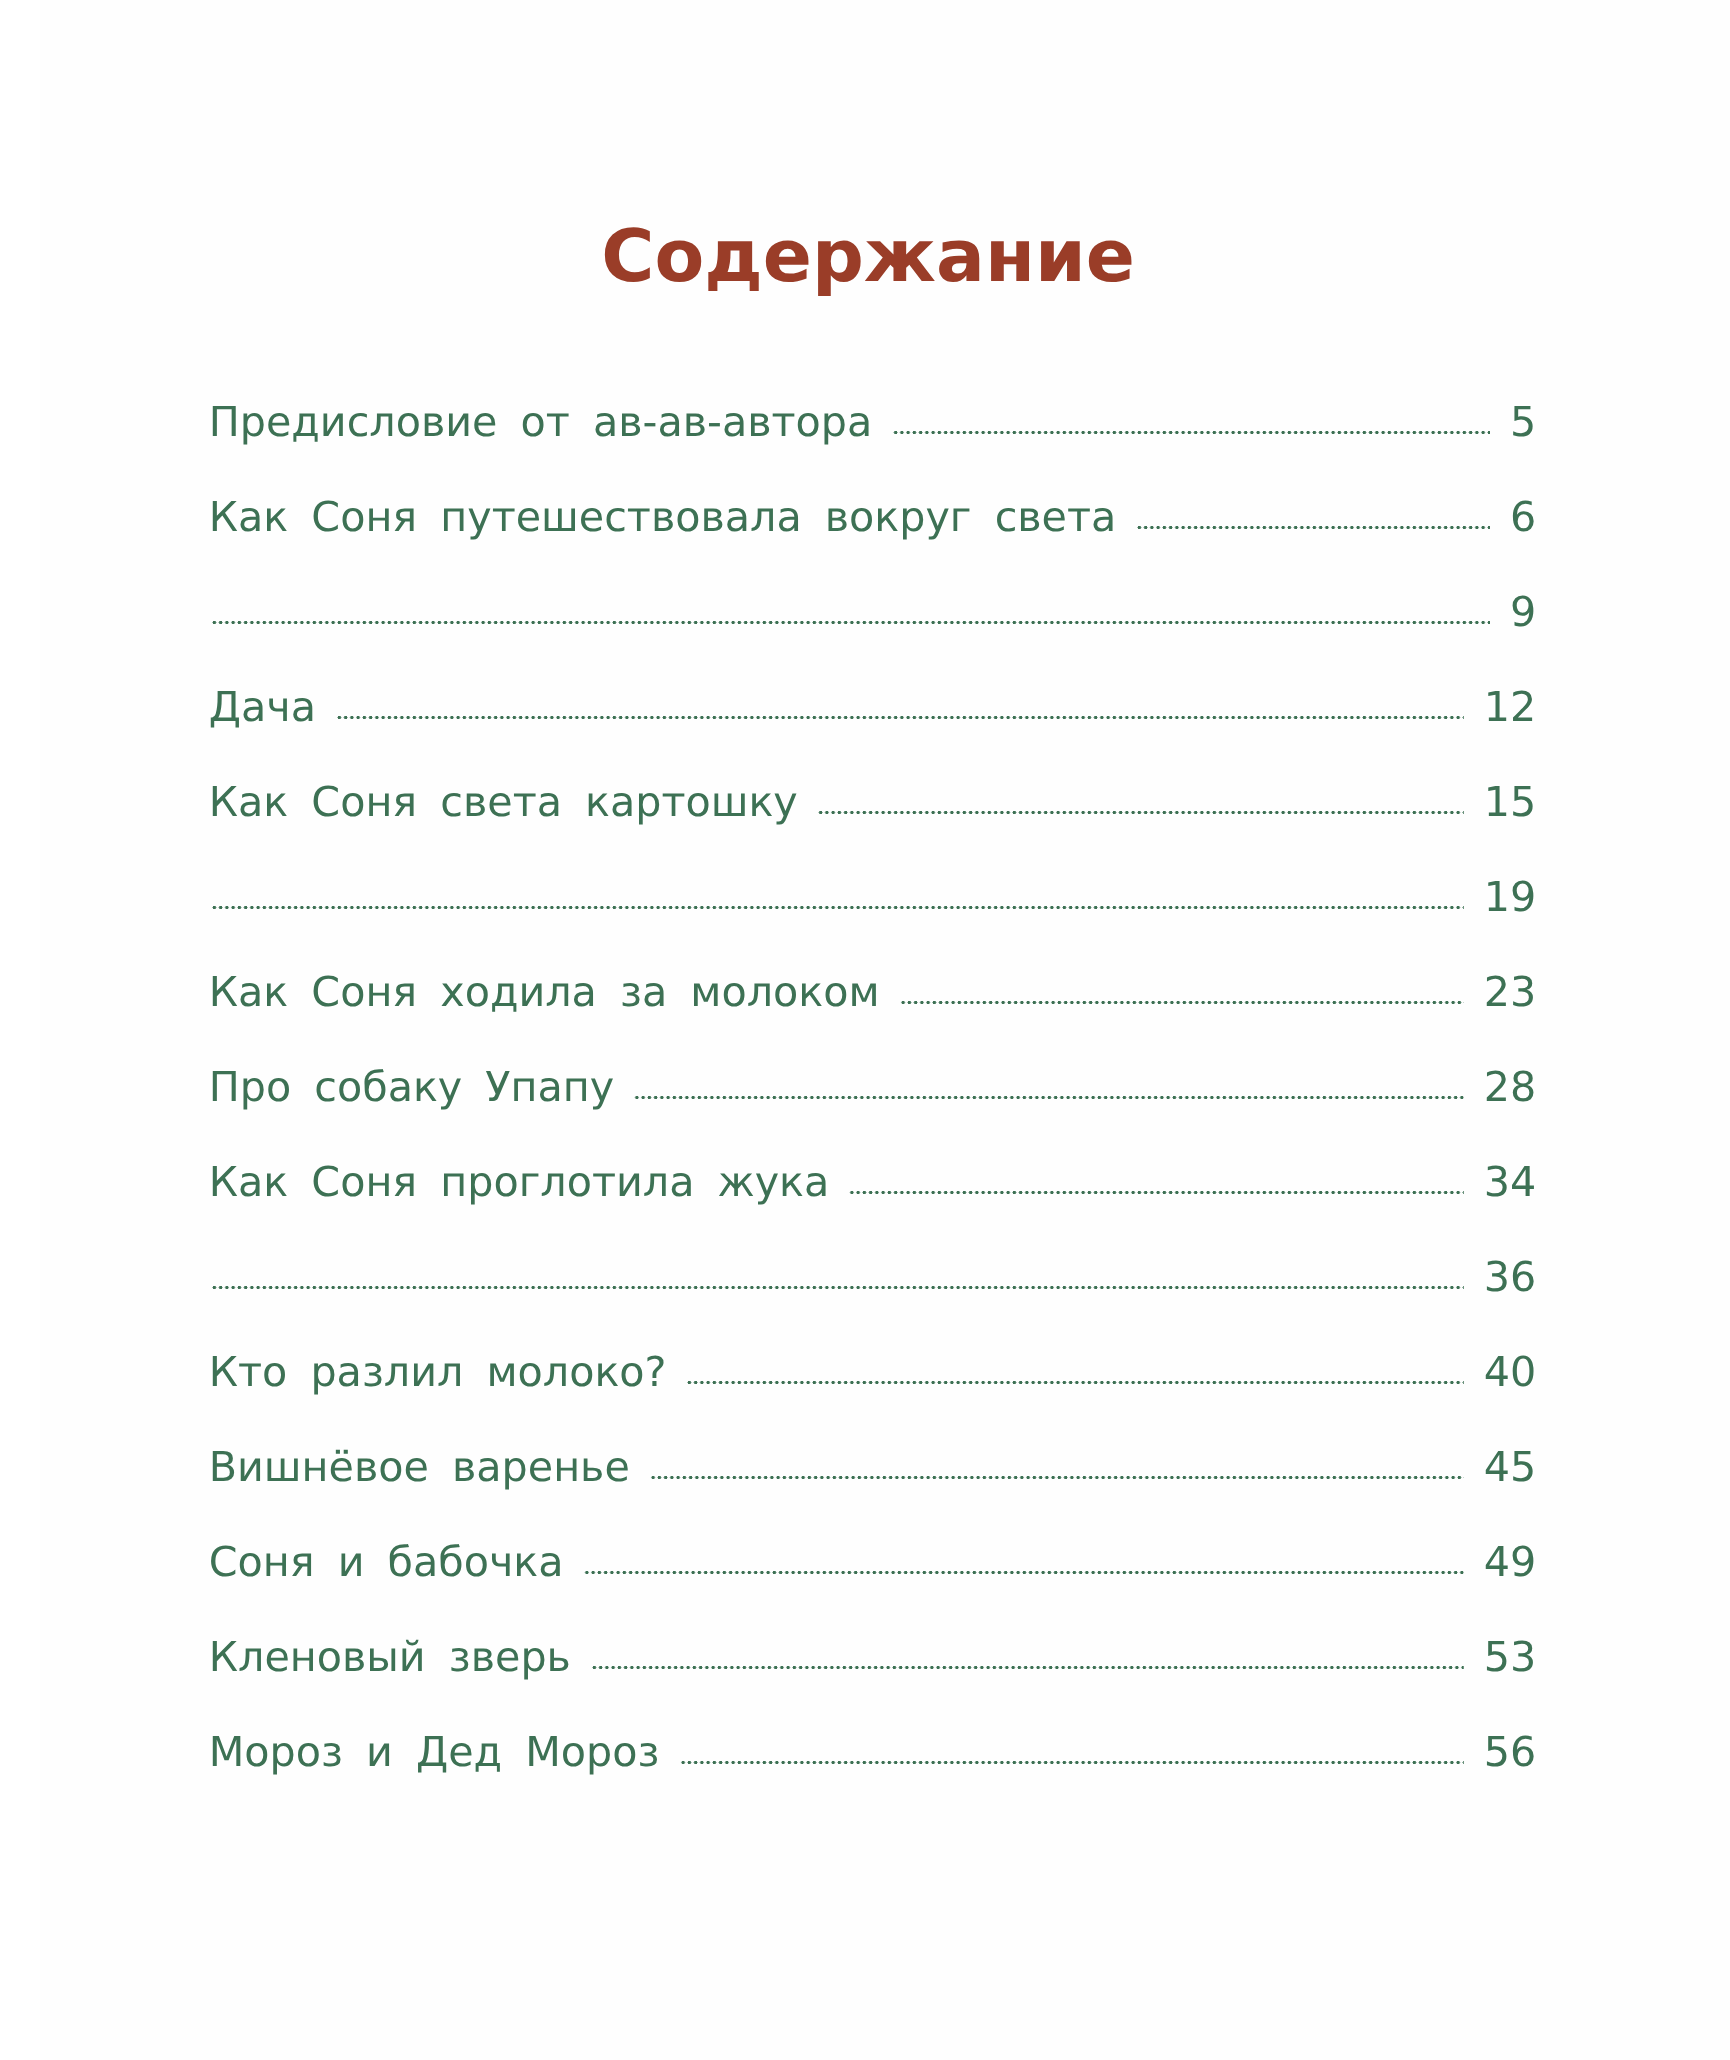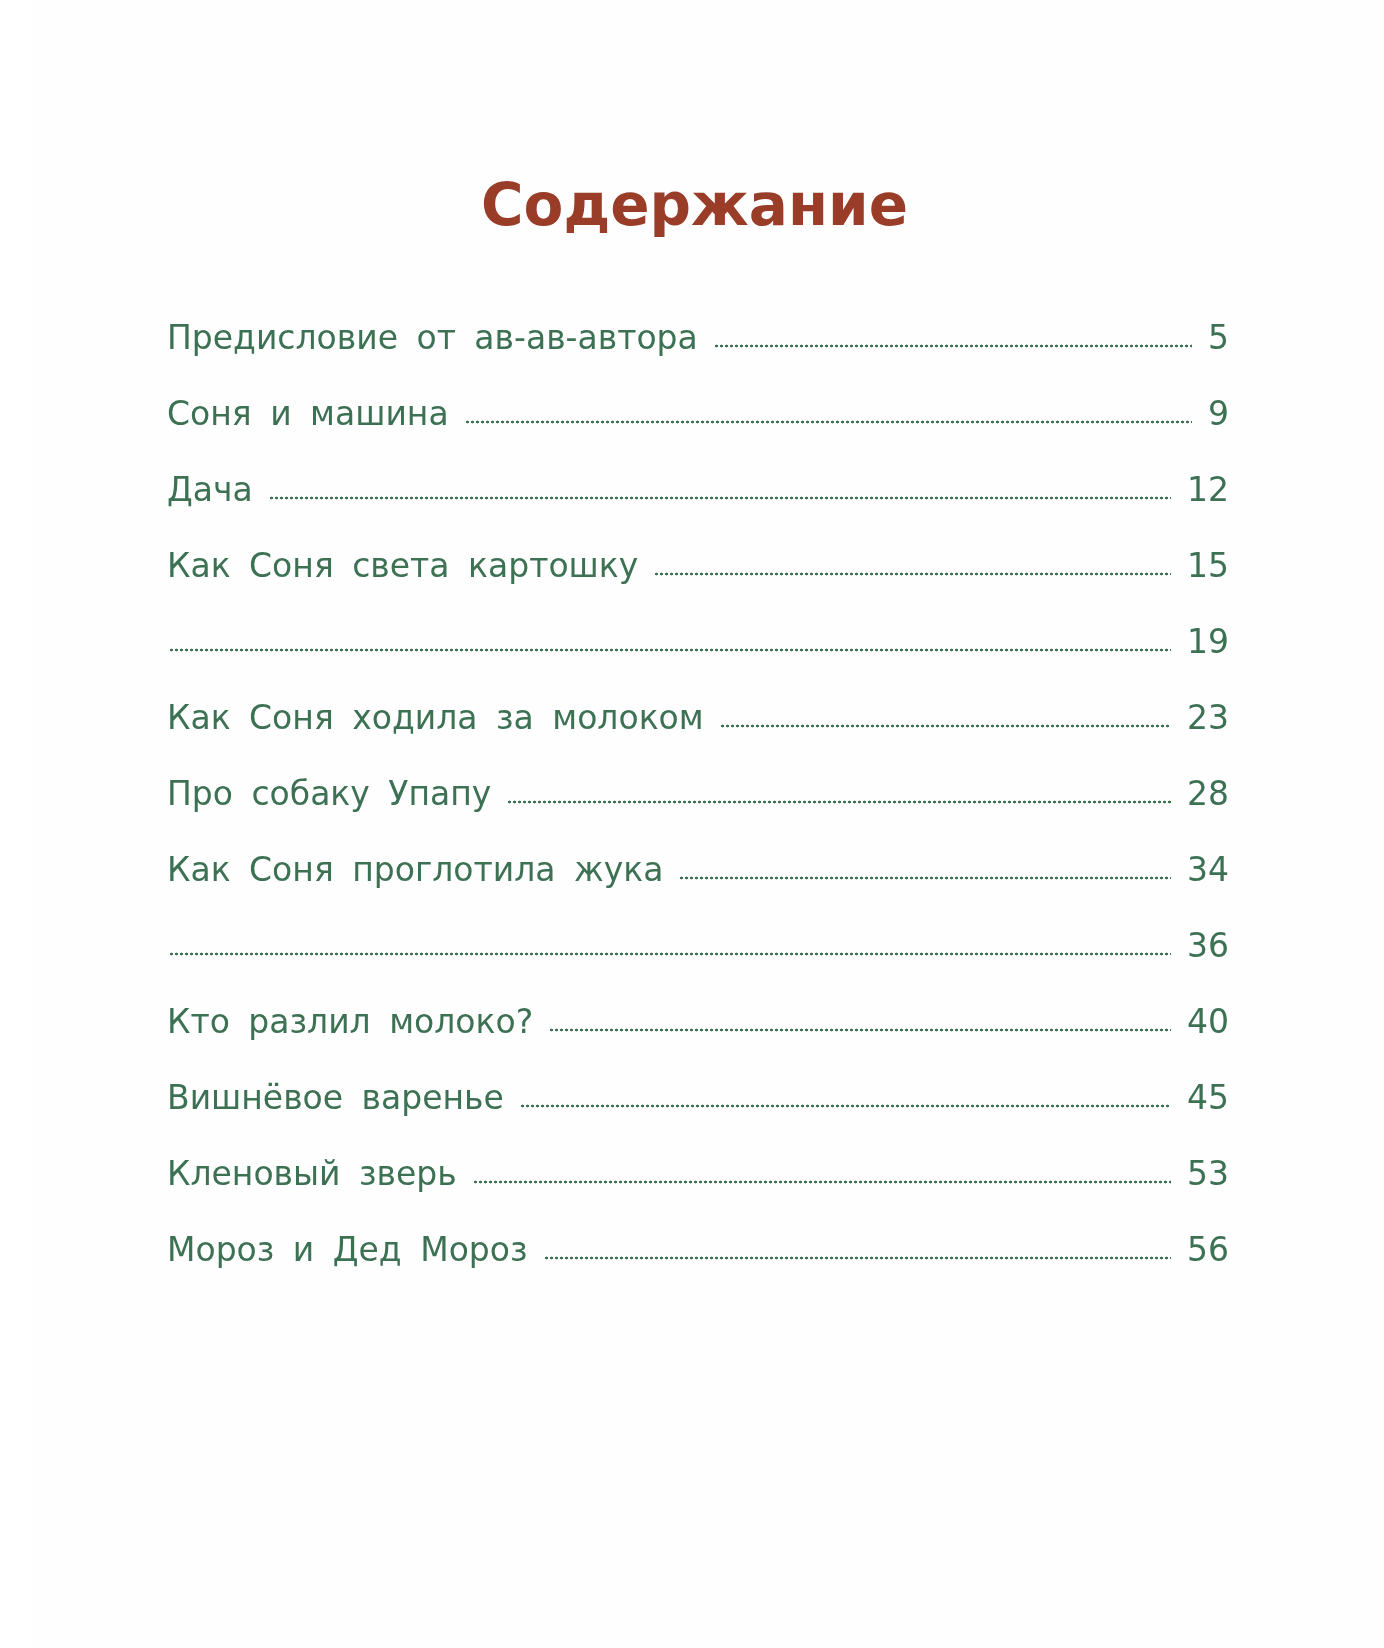--- a/index.html
+++ b/index.html
@@ -29,21 +29,25 @@
 <div class="page">
   <h1 class="title">Содержание</h1>
 
   <ul class="toc">
     <li class="toc-row">
         <span class="toc-title">Предисловие от ав-ав-автора</span>
         <span class="toc-dots"></span>
         <span class="toc-page">5</span>
       </li>
     <li class="toc-row">
-        <span class="toc-title">Соня и машина</span>
+        <span class="toc-title">Как Соня путешествовала вокруг света</span>
+        <span class="toc-dots"></span>
+        <span class="toc-page">6</span>
+      </li>
+    <li class="toc-row">
         <span class="toc-dots"></span>
         <span class="toc-page">9</span>
       </li>
     <li class="toc-row">
         <span class="toc-title">Дача</span>
         <span class="toc-dots"></span>
         <span class="toc-page">12</span>
       </li>
     <li class="toc-row">
         <span class="toc-title">Как Соня света картошку</span>
@@ -77,20 +81,25 @@
         <span class="toc-title">Кто разлил молоко?</span>
         <span class="toc-dots"></span>
         <span class="toc-page">40</span>
       </li>
     <li class="toc-row">
         <span class="toc-title">Вишнёвое варенье</span>
         <span class="toc-dots"></span>
         <span class="toc-page">45</span>
       </li>
     <li class="toc-row">
+        <span class="toc-title">Соня и бабочка</span>
+        <span class="toc-dots"></span>
+        <span class="toc-page">49</span>
+      </li>
+    <li class="toc-row">
         <span class="toc-title">Кленовый зверь</span>
         <span class="toc-dots"></span>
         <span class="toc-page">53</span>
       </li>
     <li class="toc-row">
         <span class="toc-title">Мороз и Дед Мороз</span>
         <span class="toc-dots"></span>
         <span class="toc-page">56</span>
       </li>
   </ul>

